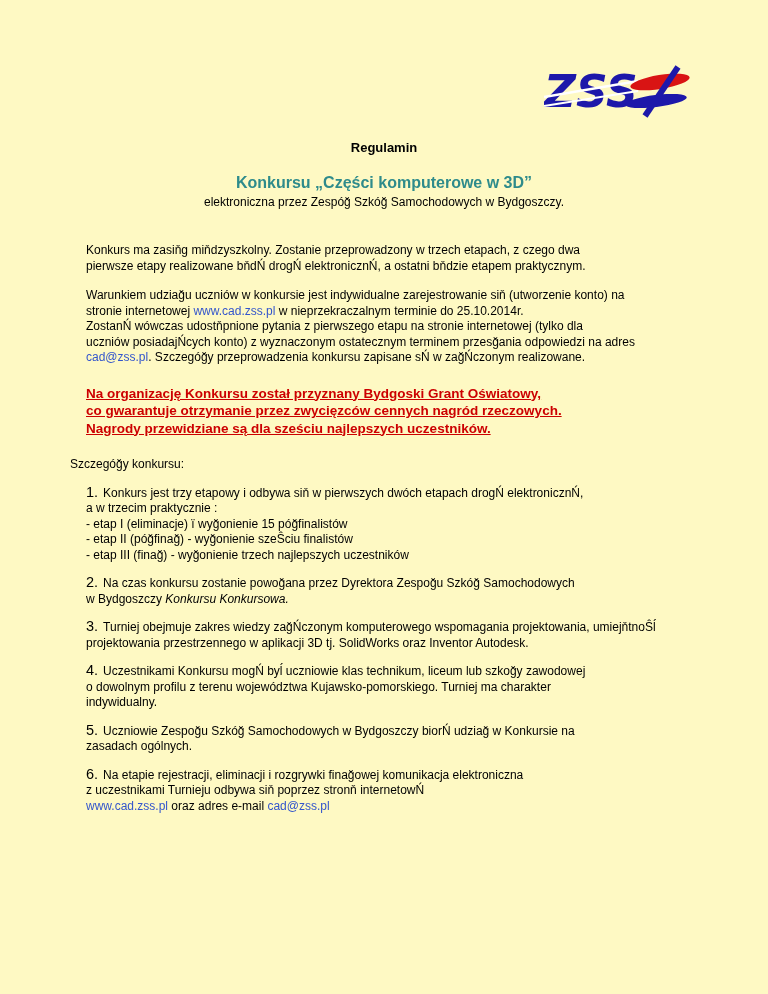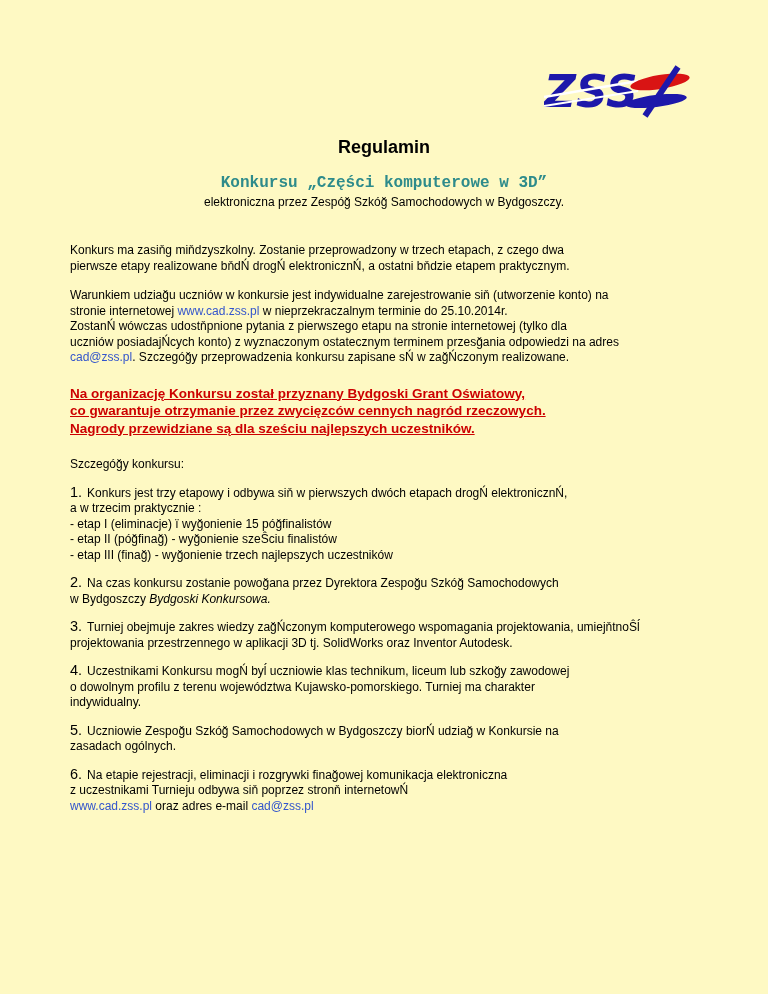--- a/index.html
+++ b/index.html
@@ -9,31 +9,31 @@
     height: 994px;
     background: #fef9c3;
     font-family: "Liberation Sans", "DejaVu Sans", sans-serif;
     font-size: 12px;
     line-height: 15.5px;
     color: #000000;
     overflow: hidden;
   }
   .content { padding: 0 70px; }
   .logo { position: absolute; top: 64px; right: 74px; width: 150px; height: 56px; }
-  .heading { margin-top: 140px; text-align: center; font-weight: bold; font-size: 18px; }
-  .title { margin-top: 17px; text-align: center; font-weight: bold; font-size: 16px; line-height: 20px; color: #2e8b8b; font-family: Liberation Mono, monospace; }
+  .heading { margin-top: 140px; text-align: center; font-weight: bold; font-size: 13px; }
+  .title { margin-top: 17px; text-align: center; font-weight: bold; font-size: 16px; line-height: 20px; color: #2e8b8b; }
   .subtitle { margin-top: 2px; text-align: center; }
   .para1 { margin-top: 33px; }
   .para2 { margin-top: 14px; }
   .grant { margin-top: 19px; color: #cc0000; font-weight: bold; font-size: 13.5px; line-height: 17.5px; text-decoration: underline; }
   .details { margin-top: 20px; font-weight: normal; }
   .item { margin-top: 12px; }
   .num { font-size: 14.5px; margin-right: 5px; }
   .link { color: #3355cc; text-decoration: none; cursor: pointer; }
-  .line { min-height: 15.5px; }
+  .line { min-height: 15.5px; margin-left: 16px; }
   i { font-style: italic; }
 </style>
 </head>
 <body>
 
 <div class="page">
 
   <div class="logo">
     <svg width="150" height="56" viewBox="0 0 150 56" xmlns="http://www.w3.org/2000/svg">
       <text x="0" y="43" font-family="DejaVu Sans, sans-serif" font-style="italic" font-weight="bold" font-size="44" fill="#1d18aa">ZSS</text>
@@ -80,21 +80,21 @@
     <div class="item">
       <div class="line"><span class="num">1.</span><span>Konkurs jest trzy etapowy i odbywa siň w pierwszych dwóch etapach drogŃ elektronicznŃ,</span></div>
       <div class="line">a w trzecim praktycznie :</div>
       <div class="line">- etap I (eliminacje) ï wyğonienie 15 póğfinalistów</div>
       <div class="line">- etap II (póğfinağ) - wyğonienie szeŜciu finalistów</div>
       <div class="line">- etap III (finağ) - wyğonienie trzech najlepszych uczestników</div>
     </div>
 
     <div class="item">
       <div class="line"><span class="num">2.</span><span>Na czas konkursu zostanie powoğana przez Dyrektora Zespoğu Szkóğ Samochodowych</span></div>
-      <div class="line"><span>w Bydgoszczy </span><i>Bydgoski Konkursowa.</i></div>
+      <div class="line"><span>w Bydgoszczy </span><i>Konkursu Konkursowa.</i></div>
     </div>
 
     <div class="item">
       <div class="line"><span class="num">3.</span><span>Turniej obejmuje zakres wiedzy zağŃczonym komputerowego wspomagania projektowania, umiejňtnoŜĺ</span></div>
       <div class="line">projektowania przestrzennego w aplikacji 3D tj. SolidWorks oraz Inventor Autodesk.</div>
     </div>
 
     <div class="item">
       <div class="line"><span class="num">4.</span><span>Uczestnikami Konkursu mogŃ byĺ uczniowie klas technikum, liceum lub szkoğy zawodowej</span></div>
       <div class="line">o dowolnym profilu z terenu województwa Kujawsko-pomorskiego. Turniej ma charakter</div>

